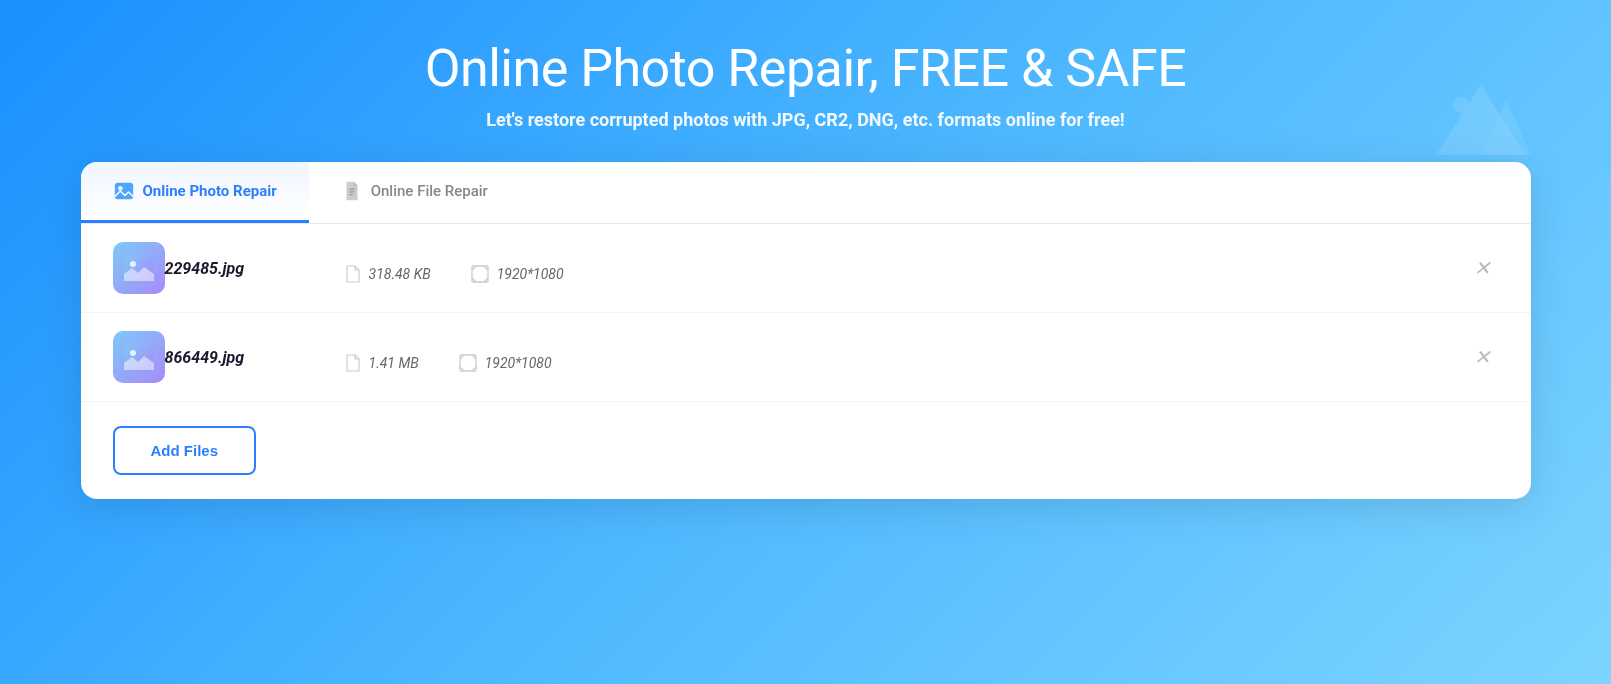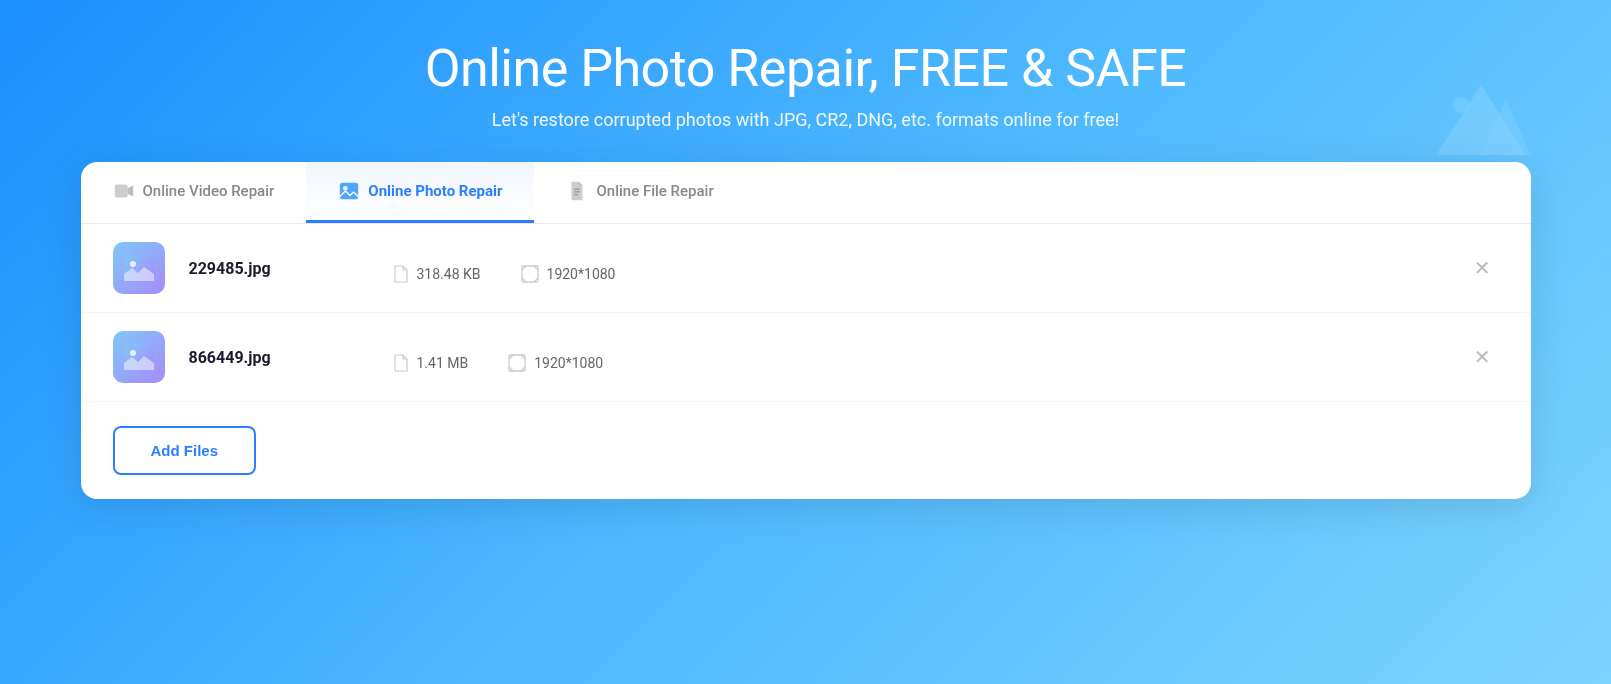--- a/index.html
+++ b/index.html
@@ -34,21 +34,21 @@
       margin-bottom: 12px;
       letter-spacing: -0.5px;
       line-height: 1.1;
     }
 
     .hero-subtitle {
       font-size: 18px;
       color: rgba(255,255,255,0.92);
       text-align: center;
       margin-bottom: 32px;
-      font-weight: 400;
+      font-weight: 700;
     }
 
     .card {
       background: #fff;
       border-radius: 16px;
       width: 100%;
       max-width: 1450px;
       padding: 0 0 0 0;
       box-shadow: 0 8px 40px rgba(0,0,0,0.12);
       overflow: hidden;
@@ -92,21 +92,21 @@
     
     .file-list {
       padding: 0;
     }
 
     .file-row {
       display: flex;
       align-items: center;
       padding: 18px 32px;
       border-bottom: 1px solid #f0f3f8;
-      gap: 24px;
+      font-style: italic;
     }
 
     .file-thumb {
       width: 52px;
       height: 52px;
       border-radius: 10px;
       background: linear-gradient(135deg, #7ec8f7 0%, #a78bfa 100%);
       display: flex;
       align-items: center;
       justify-content: center;
@@ -192,27 +192,20 @@
 </svg>
 
 <h1 class="hero-title">Online Photo Repair, FREE &amp; SAFE</h1>
 
 <p class="hero-subtitle">Let's restore corrupted photos with JPG, CR2, DNG, etc. formats online for free!</p>
 
 <div class="card">
 
   <div class="tabs">
 
-    <div class="tab">
-      <svg class="tab-icon" viewBox="0 0 24 24" fill="none" xmlns="http://www.w3.org/2000/svg">
-        <rect x="2" y="5" width="14" height="14" rx="2" fill="#ccc"></rect>
-        <polygon points="16,9 22,6 22,18 16,15" fill="#bbb"></polygon>
-      </svg>
-      <span>Online Video Repair</span>
-    </div>
 
     <div class="tab active">
       <svg class="tab-icon" viewBox="0 0 24 24" fill="none" xmlns="http://www.w3.org/2000/svg">
         <rect x="2" y="3" width="20" height="18" rx="3" fill="#4da6ff"></rect>
         <circle cx="8" cy="9" r="2.5" fill="#fff" opacity="0.9"></circle>
         <path d="M2 18 L8 12 L13 17 L17 13 L22 18" stroke="#fff" stroke-width="1.5" fill="none" stroke-linejoin="round"></path>
       </svg>
       <span>Online Photo Repair</span>
     </div>
 

